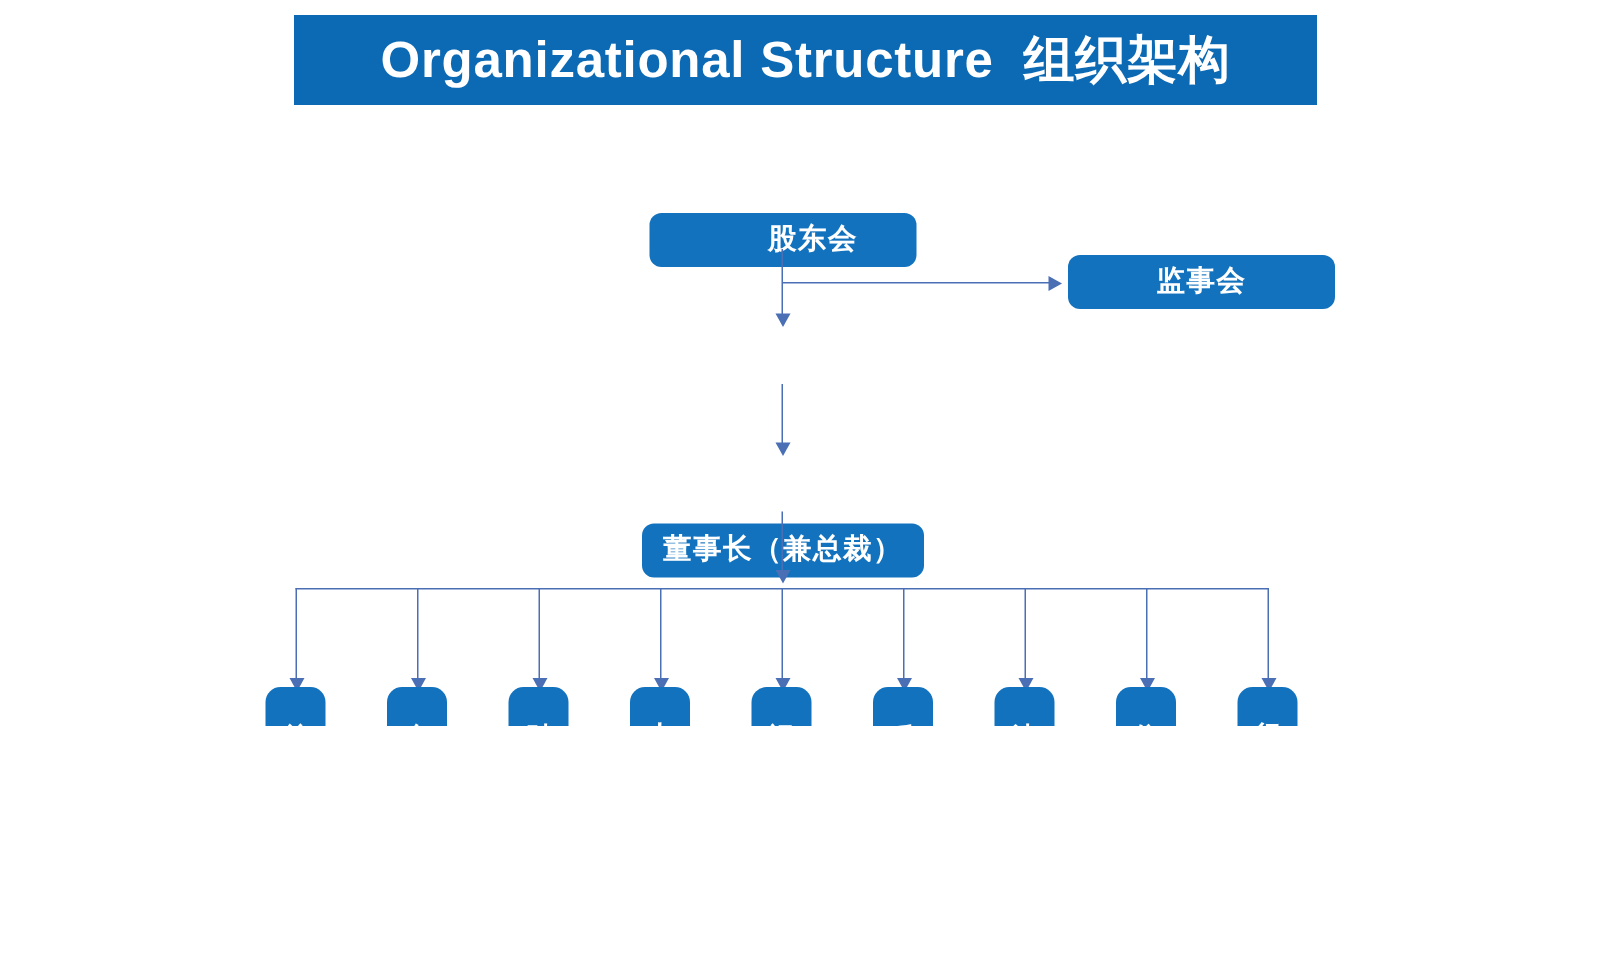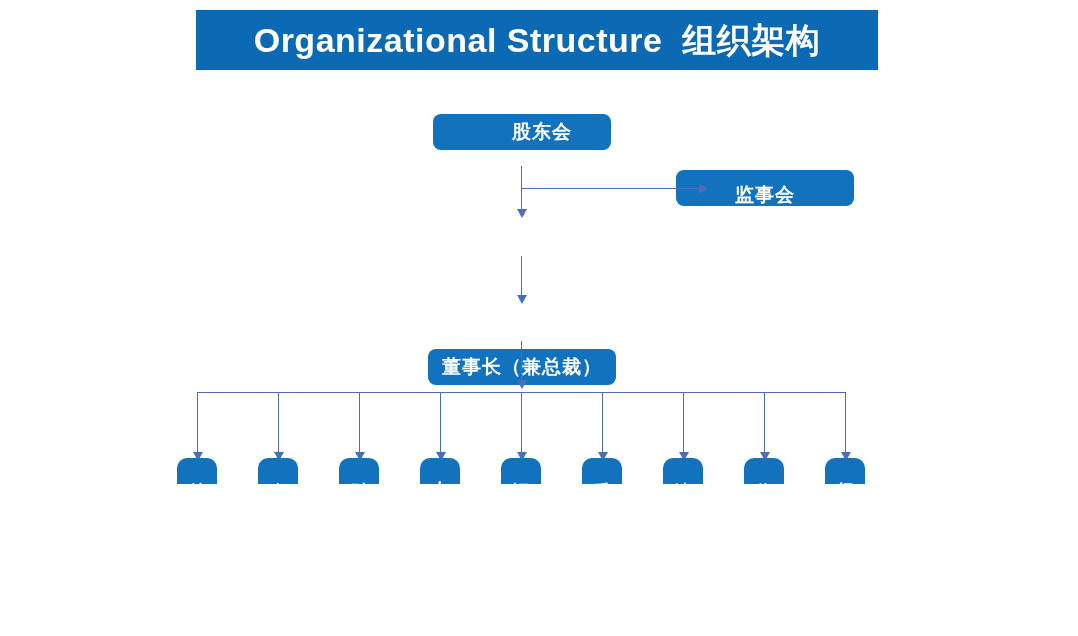--- a/index.html
+++ b/index.html
@@ -104,25 +104,25 @@
 </style>
 </head>
 <body>
 
 <div id="canvas">
 
   <div class="title-banner">
     <span class="title-text">Organizational Structure  组织架构</span>
   </div>
 
-  <div class="node node-h" style="left:433px; top:114px; width:178px;padding-left:40px;">
+  <div class="node node-h" style="left:433px; top:142px; width:178px;padding-left:40px;">
     <span class="label">股东会</span>
   </div>
 
-  <div class="node node-h" style="left:676px; top:170px; width:178px;align-items:flex-end;">
+  <div class="node node-h" style="left:712px; top:170px; width:178px;">
     <span class="label">监事会</span>
   </div>
 
 
   <div class="node node-h" style="left:428px; top:305px; width:188px;margin-top:44px;">
     <span class="label">董事长（兼总裁）</span>
   </div>
 
   <div class="conn conn-v" style="left:521px; top:166px; height:45px;"></div>
   <div class="arrow-down" style="left:517px; top:209px;"></div>

